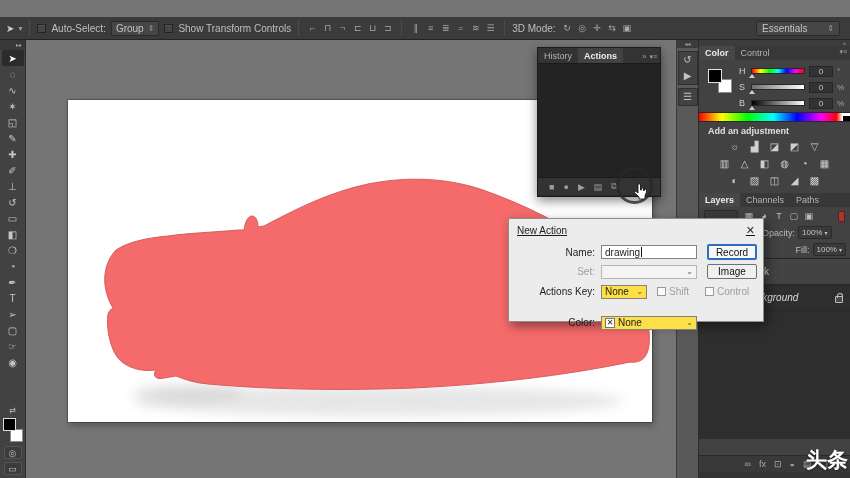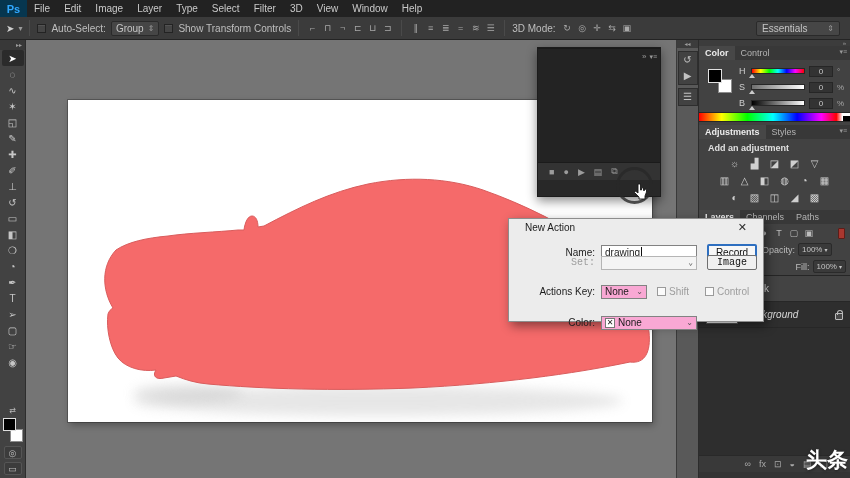--- a/index.html
+++ b/index.html
@@ -97,60 +97,44 @@
   .layer-row.selected { background:#434343; }
   .layer-thumb { width:32px; height:18px; background:#ffffff; border:1px solid #5a5a5a; flex:none; }
   .layer-name.italic { font-style:italic; }
   .layer-lock { margin-left:auto; }
   .layer-empty { height:128px; background:#2e2e2e; }
   .layers-bottom { position:absolute; left:0; right:0; bottom:6px; height:17px; background:#393939; border-top:1px solid #292929; display:flex; align-items:center; justify-content:flex-end; gap:8px; padding:0 9px; font-size:9px; color:#a8a8a8; }
   .layers-bottom span { font-style:normal; }
   .dock-footer { position:absolute; left:0; right:0; bottom:0; height:6px; background:#343434; }
   
   .dialog { position:absolute; left:508px; top:218px; width:256px; height:104px; background:#ececec; border:1px solid #8d8d8d; box-shadow:3px 4px 10px rgba(0,0,0,.45); z-index:30; font-size:10px; color:#1b1b1b; }
-  .dlg-title { height:17px; display:flex; align-items:center; padding:0 16px; }
+  .dlg-title { height:17px; display:flex; align-items:flex-end; padding:0 8px;text-decoration:underline; }
   .dlg-close { margin-left:auto; color:#2d2d2d; font-size:11px; line-height:11px; }
   .dlg-row { position:absolute; left:0; right:0; display:flex; align-items:center; }
   .dlg-label { position:absolute; right:168px; width:90px; text-align:right; }
   .dlg-label.disabled, .dlg-dim { color:#9d9d9d; }
   .dlg-input { position:absolute; left:92px; width:96px; height:14px; background:#fff; border:1px solid #828282; display:flex; align-items:center; padding:0 3px; }
   .dlg-caret-line { width:1px; height:10px; background:#111; margin-left:1px; }
-  .dlg-select { position:absolute; left:92px; height:14px; background:#f9a8d4; border:1px solid #828282; display:flex; align-items:center; padding:0 3px; gap:3px; }
+  .dlg-select { position:absolute; left:92px; height:14px; background:#fde047; border:1px solid #828282; display:flex; align-items:center; padding:0 3px; gap:3px; }
   .dlg-select .sel-caret { margin-left:auto; font-size:8px; color:#555; }
   .dlg-select.disabled { background:#f4f4f4; border-color:#b5b5b5; }
   .dlg-btn { position:absolute; left:198px; width:50px; height:15px; background:#f0f0f0; border:1px solid #6f6f6f; border-radius:2px; display:flex; align-items:center; justify-content:center; font-size:10px; color:#111; }
   .dlg-btn.default { border:2px solid #2e6fc0; height:16px; background:#f7f7f7; }
   .dlg-check { display:flex; align-items:center; gap:3px; position:absolute; }
   .dlg-check .box { width:9px; height:9px; background:#fbfbfb; border:1px solid #9a9a9a; }
   .x-box { font-size:8px; border:1px solid #777; width:10px; height:10px; display:flex; align-items:center; justify-content:center; background:#fff; }
   
   .watermark { position:absolute; right:2px; bottom:4px; z-index:40; color:#ffffff; font-size:21px; display:flex; align-items:baseline; gap:5px; text-shadow:0 1px 3px rgba(0,0,0,.55); font-family:"DejaVu Sans", sans-serif; }
   .watermark .wm-prefix { font-weight:bold; }
 </style>
 </head>
 <body>
 
 <div class="app">
 
-  <div class="menubar">
-    <div class="ps-logo">Ps</div>
-    <div style="display:flex;">
-        <span class="menu-item">File</span>
-        <span class="menu-item">Edit</span>
-        <span class="menu-item">Image</span>
-        <span class="menu-item">Layer</span>
-        <span class="menu-item">Type</span>
-        <span class="menu-item">Select</span>
-        <span class="menu-item">Filter</span>
-        <span class="menu-item">3D</span>
-        <span class="menu-item">View</span>
-        <span class="menu-item">Window</span>
-        <span class="menu-item">Help</span>
-      </div>
-  </div>
 
   <div class="optionsbar">
     <span class="ob-tool">➤</span>
     <span class="ob-caret">▾</span>
     <span class="ob-divider"></span>
     <span class="checkbox"></span>
     <span class="ob-label">Auto-Select:</span>
     <span class="ob-select">
       <span>Group</span>
       <span class="ob-caret">⇕</span>
@@ -250,20 +234,24 @@
            C 128,283 118,280 108,276
            L 96,278
            C 88,280 84,276 88,270
            C 74,272 58,268 50,258
            C 42,248 38,228 40,214
            C 41,211 43,209 45,208 Z" fill="#f56a6a"></path>
     </svg>
   </div>
 
   <div class="actions-float">
+    <div class="af-tabs">
+    <span class="af-tab">History</span>
+        <span class="af-tab selected">Actions</span>
+      </div>
     <div style="position:absolute;top:0;right:0;height:15px;display:flex;align-items:center;">
       <span class="af-chevrons">»</span>
       <span class="af-menu">▾≡</span>
     </div>
     <div class="af-body"></div>
     <div class="af-bottom">
         <span>■</span>
         <span>●</span>
         <span>▶</span>
         <span>▤</span>
@@ -323,27 +311,20 @@
             <span class="sl-mark"></span>
           </span>
         <span class="sl-value">0</span>
         <span class="sl-unit">%</span>
       </div>
     </div>
     <div class="spectrum">
       <span class="spec-black"></span>
     </div>
 
-    <div class="tabs-bar" style="margin-top:3px;">
-      <span style="display:flex">
-          <span class="tab selected">Adjustments</span>
-          <span class="tab">Styles</span>
-        </span>
-      <span class="panel-menu">▾≡</span>
-    </div>
     <div class="adj-heading">Add an adjustment</div>
     <div class="adj-row">
         <span>☼</span>
         <span>▟</span>
         <span>◪</span>
         <span>◩</span>
         <span>▽</span>
       </div>
     <div class="adj-row">
         <span>▥</span>
@@ -430,21 +411,21 @@
 
     <div class="dlg-row" style="top:25px;height:16px;">
       <span class="dlg-label">Name:</span>
       <span class="dlg-input">
         <span>drawing</span>
         <span class="dlg-caret-line"></span>
       </span>
       <span class="dlg-btn default">Record</span>
     </div>
 
-    <div class="dlg-row" style="top:36px;height:15px;font-family:Liberation Mono, monospace;">
+    <div class="dlg-row" style="top:45px;height:15px;">
       <span class="dlg-label disabled">Set:</span>
       <span class="dlg-select disabled" style="width:96px;">
         <span class="sel-caret dlg-dim">⌄</span>
       </span>
       <span class="dlg-btn">Image</span>
     </div>
 
     <div class="dlg-row" style="top:65px;height:15px;">
       <span class="dlg-label">Actions Key:</span>
       <span class="dlg-select" style="width:46px;">

